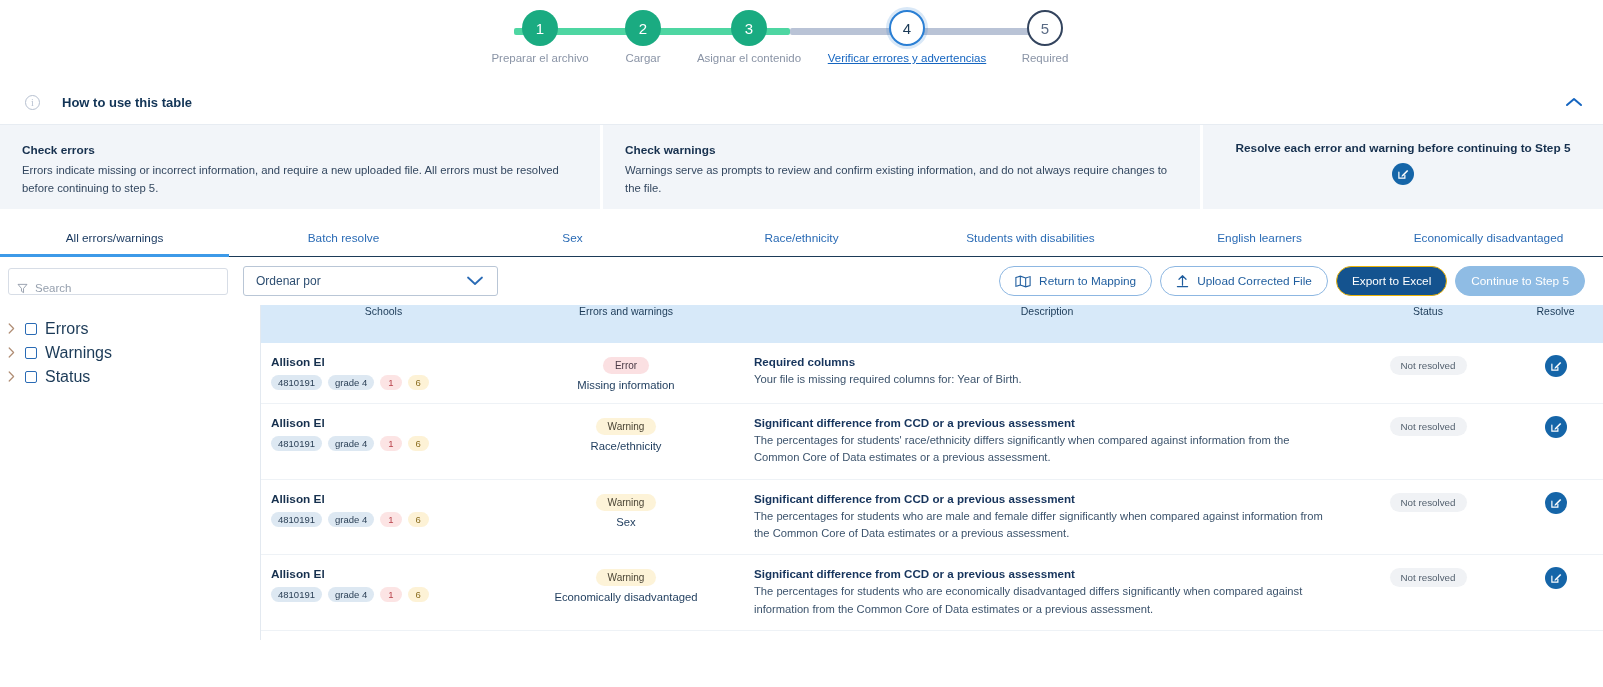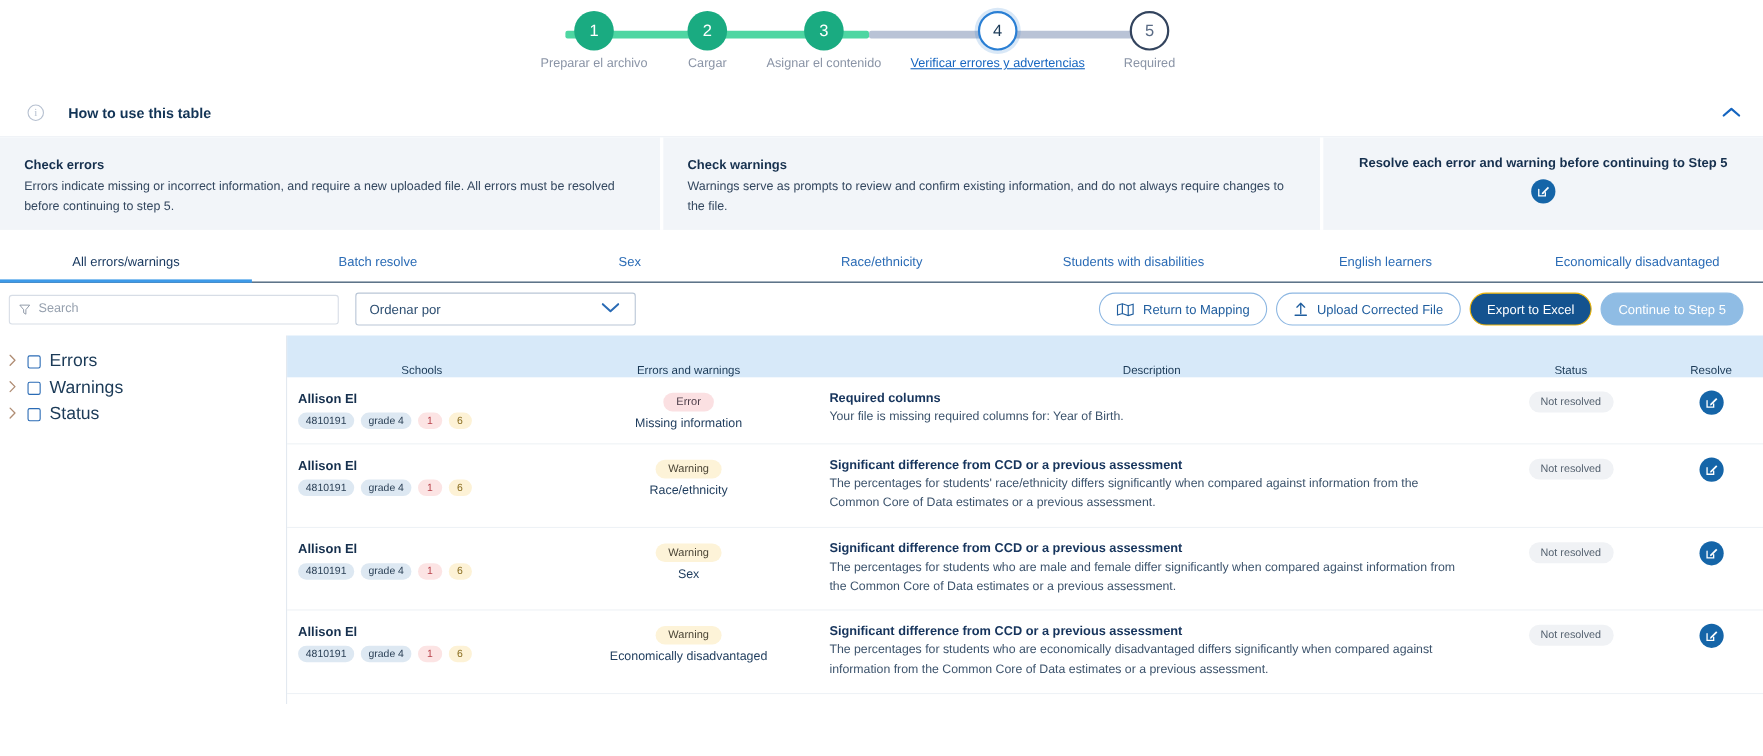--- a/index.html
+++ b/index.html
@@ -73,22 +73,22 @@
   }
   .tab.active { color: #17375e; }
   .tab.active:after {
     content: ""; position: absolute; left: 0; right: 0; bottom: -1px;
     height: 3px; background: #3d9ae8;
   }
 
   
   .toolbar { display: flex; align-items: center; height: 48px; padding: 0 8px; }
   .search-box {
-    width: 300px; height: 27px; border: 1px solid #d7dde6; border-radius: 3px;
-    display: flex; align-items: center; padding: 0 8px; background: #fff;
+    width: 220px; height: 27px; border: 1px solid #d7dde6; border-radius: 3px;
+    display: flex; align-items: flex-end; padding: 0 8px; background: #fff;
   }
   .funnel { width: 11px; height: 11px; margin-right: 7px; flex: none; }
   .search-ph { font-size: 11.5px; color: #96a0ae; }
   .sort-box {
     width: 255px; height: 30px; margin-left: 15px; border: 1px solid #b9c6d6;
     border-radius: 3px; display: flex; align-items: center; padding: 0 12px;
     background: #fff; justify-content: space-between;
   }
   .sort-label { font-size: 12px; color: #2e4f72; }
   .chev-dn { color: #2a6bb5; font-size: 15px; line-height: 1; }
@@ -105,21 +105,21 @@
   
   .main { display: flex; height: 335px; }
   .filters { width: 260px; padding: 12px 0 0 8px; }
   .filt-row { display: flex; align-items: center; height: 24px; gap: 8px; }
   .caret-r { color: #b08d74; font-size: 11px; width: 9px; }
   .cbx { width: 12px; height: 12px; border: 1.5px solid #2a6bb5; border-radius: 2px; background: #fff; }
   .filt-label { font-size: 16px; color: #1b3a57; }
 
   .table { flex: 1; border-left: 1px solid #e3e9f0; }
   .thead {
-    display: flex; height: 38px; background: #d7e9f9; align-items: flex-end;
+    display: flex; height: 38px; background: #d7e9f9; align-items: flex-start;
     font-size: 10.5px; color: #1b3a57;
   }
   .th { text-align: center; }
   .c-school { width: 245px; }
   .c-errors { width: 240px; }
   .c-desc   { flex: 1; }
   .c-status { width: 160px; }
   .c-resolve{ width: 95px; }
 
   .trow { display: flex; border-bottom: 1px solid #eef2f6; align-items: flex-start; padding: 12px 0; min-height: 58px; }

